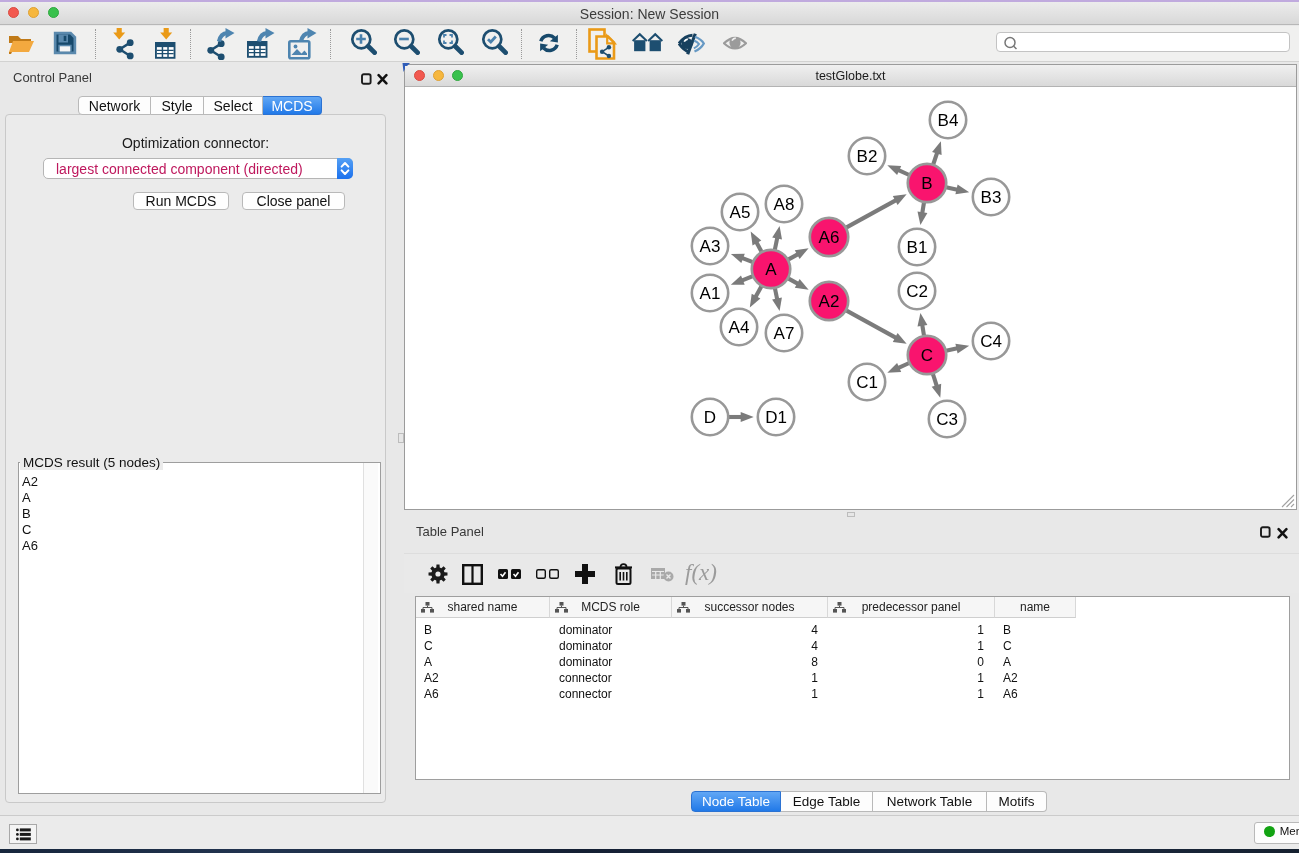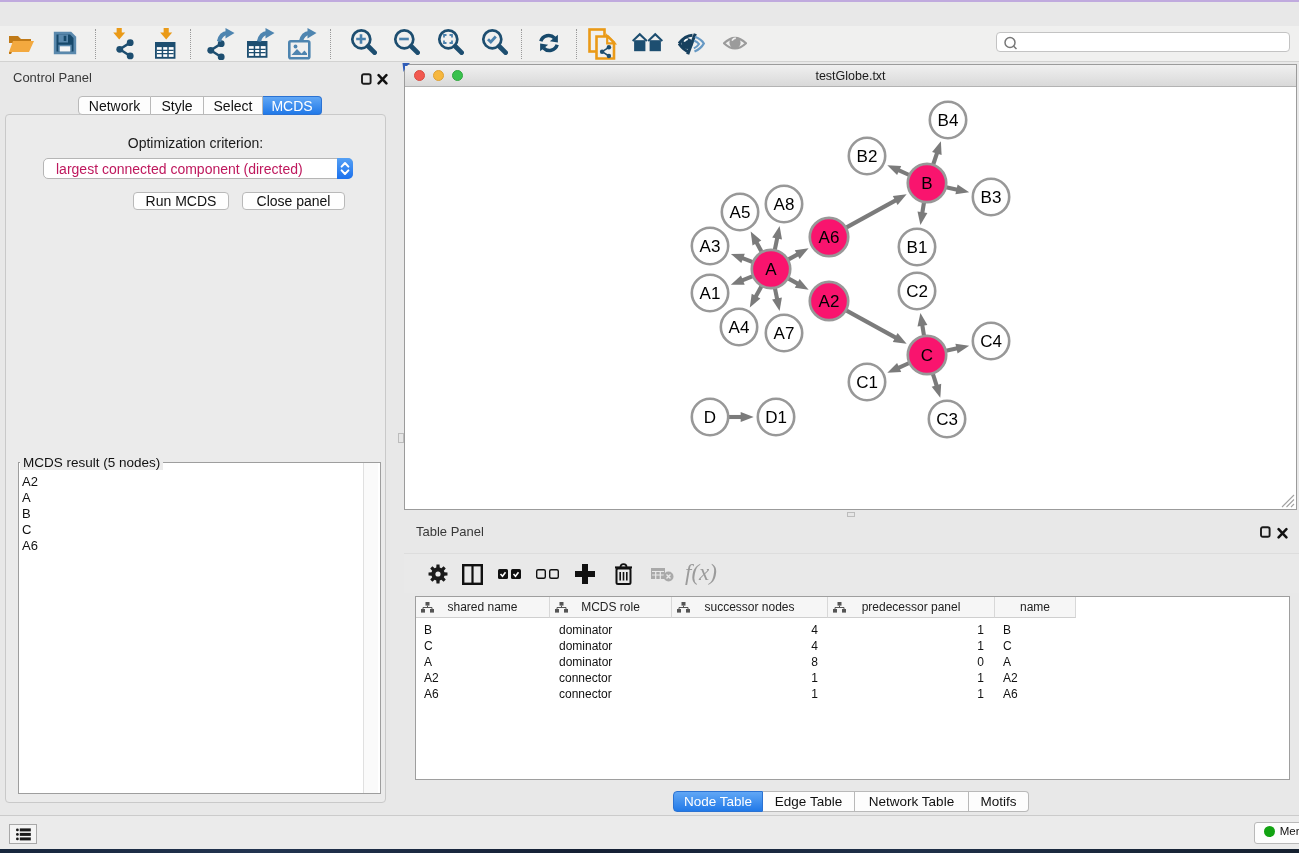--- a/index.html
+++ b/index.html
@@ -59,33 +59,39 @@
 #tpTitle { left:416px; top:524px; font-size:13px; color:#383838; }
 #tptools { left:404px; top:553px; width:895px; height:40px; background:#e9e9e9;
   border-top:1px solid #dddddd; }
 #ttable { left:415px; top:596px; width:875px; height:184px; background:#fff; border:1px solid #9e9e9e; }
 .th { position:absolute; top:0; height:21px; background:#f6f6f6;
   border-right:1px solid #d8d8d8; border-bottom:1px solid #cfcfcf; font-size:12px; color:#222;
   text-align:center; line-height:21px; }
 .th svg { position:absolute; left:5px; top:5px; }
 .td { position:absolute; font-size:12px; color:#111; height:16px; line-height:16px; }
 .bt { height:21px; font-size:13.5px; color:#111; background:#fdfdfd;
-  border:1px solid #b9b9b9; border-left:none; display:flex; align-items:center; justify-content:center; position:absolute; }
+  border:1px solid #b9b9b9; border-left:none; display:flex; align-items:center; justify-content:center; position:absolute;margin-left:18px; }
 
 
 #statusbar { left:0; top:815px; width:1299px; height:34px; background:#ebebeb; border-top:1px solid #cbcbcb; }
 #sideBtn { left:9px; top:824px; width:28px; height:20px; background:#f4f4f4; border:1px solid #a8a8a8; }
 #memBtn { left:1214px; top:822px; width:77px; height:22px; background:#fdfdfd;
   border:1px solid #b9b9b9; border-radius:3px; font-size:11.5px; color:#111; }
 #bottomstrip { left:0; top:849px; width:1299px; height:4px; background:linear-gradient(90deg,#17263c,#223450 20%,#141f33 45%,#1f3049 70%,#15202f); }
 </style>
 </head>
 <body>
 <div id="app">
   <div class="abs" id="topstrip"></div>
+  <div class="abs" id="titlebar">
+    <div class="tl red" style="left:8px; top:5px;"></div>
+    <div class="tl yel" style="left:28px; top:5px;"></div>
+    <div class="tl grn" style="left:48px; top:5px;"></div>
+    <div class="title">Session: New Session</div>
+  </div>
   <div class="abs" id="toolbar">
     <div class="tsep" style="left:95px;"></div>
     <div class="tsep" style="left:190px;"></div>
     <div class="tsep" style="left:330px;"></div>
     <div class="tsep" style="left:521px;"></div>
     <div class="tsep" style="left:576px;"></div>
     <div id="searchbox">
       <svg width="17" height="17" style="position:absolute;left:6px;top:2px" viewBox="0 0 17 17">
         <circle cx="7" cy="7.5" r="5" fill="none" stroke="#777" stroke-width="1.5"></circle>
         <line x1="10.7" y1="11.2" x2="13.5" y2="14" stroke="#777" stroke-width="1.5"></line>
@@ -228,21 +234,21 @@
   <svg class="abs" style="left:377px;top:73px" width="11" height="12" viewBox="0 0 11 12">
       <path d="M1.6 2.2 L9.4 10.4 M9.4 2.2 L1.6 10.4" stroke="#111" stroke-width="2.5" stroke-linecap="round"></path>
     </svg>
   <div class="abs" id="cpPanel"></div>
   <div class="tabrow" style="left:78px; top:96px;">
     <div class="tab first" style="width:73px;">Network</div>
     <div class="tab" style="width:53px;">Style</div>
     <div class="tab" style="width:59px;">Select</div>
     <div class="tab last sel" style="width:59px;">MCDS</div>
   </div>
-  <div class="abs" id="optlabel">Optimization criterion:</div>
+  <div class="abs" id="optlabel">Optimization connector:</div>
   <div class="abs" id="dropdown">
     <div class="dtext">largest connected component (directed)</div>
     <div class="stepper">
       <svg width="16" height="21" viewBox="0 0 16 21">
         <path d="M4.6 8.6 L8 5 L11.4 8.6" fill="none" stroke="#fff" stroke-width="2" stroke-linecap="round" stroke-linejoin="round"></path>
         <path d="M4.6 12.4 L8 16 L11.4 12.4" fill="none" stroke="#fff" stroke-width="2" stroke-linecap="round" stroke-linejoin="round"></path>
       </svg>
     </div>
   </div>
   <div class="btn" style="left:93px; top:192px; width:96px;">Run MCDS</div>

